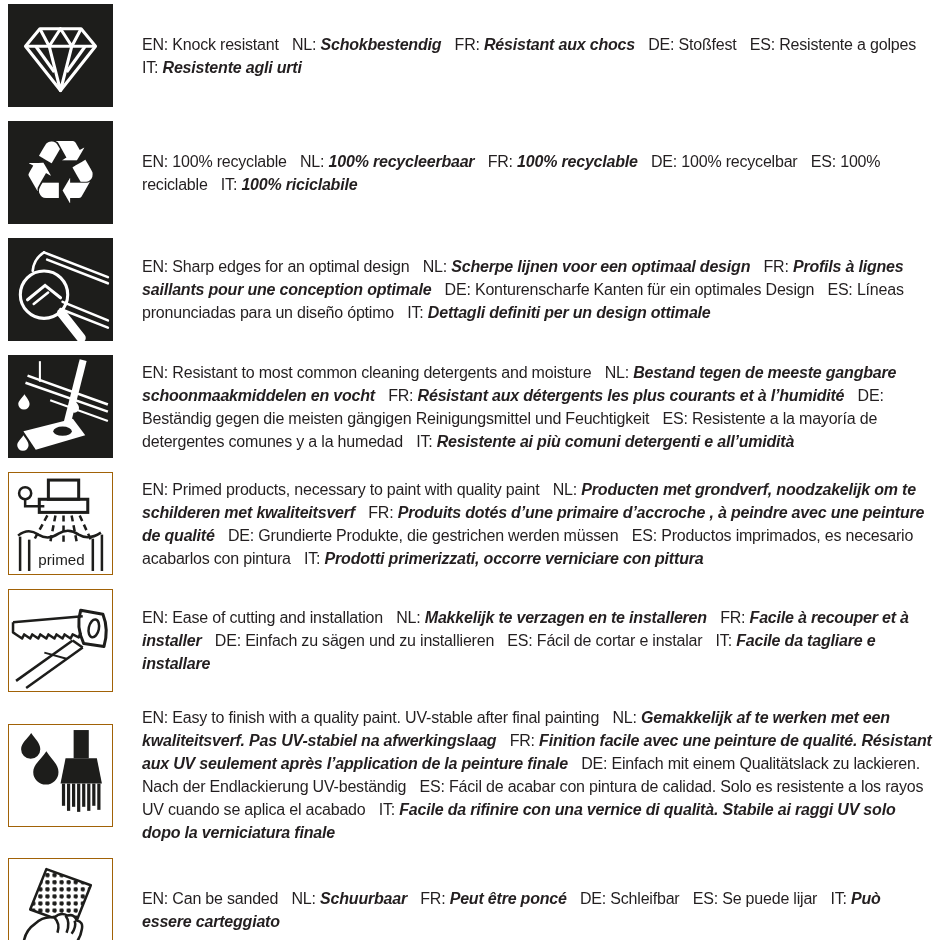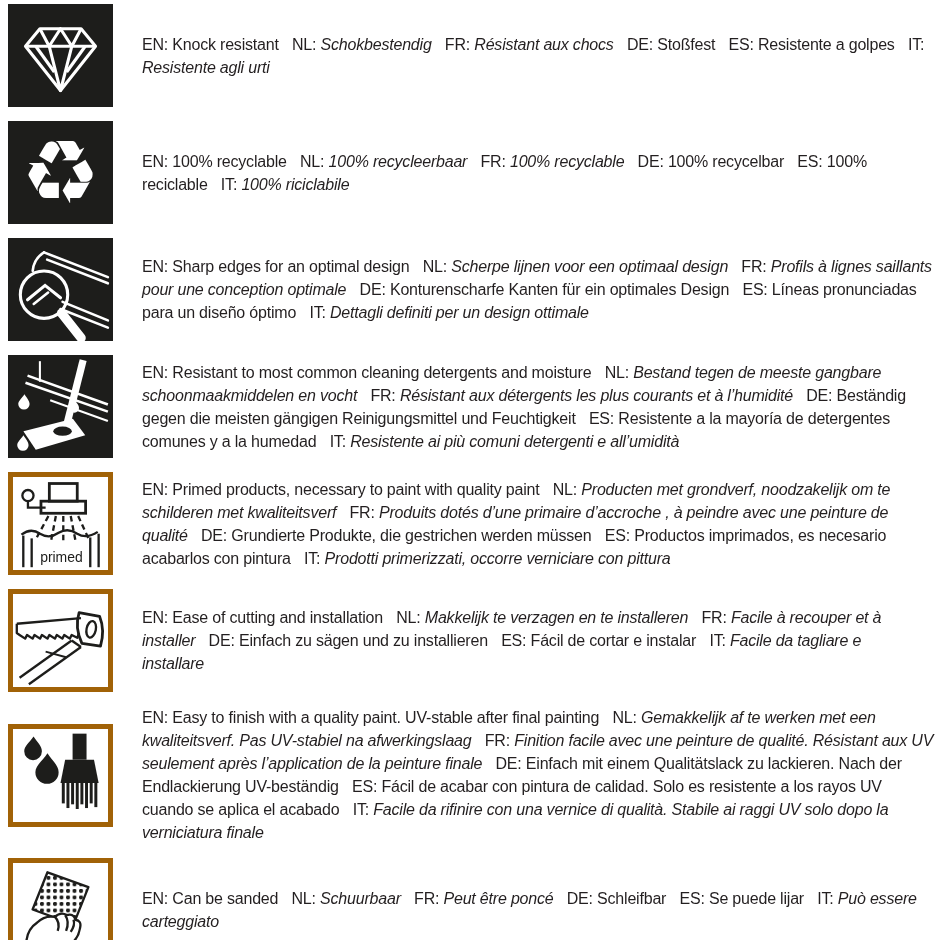--- a/index.html
+++ b/index.html
@@ -10,33 +10,33 @@
   }
   .page{padding:4px 6px 0 8px;}
   .feature-row{
     display:flex;align-items:center;margin-bottom:14px;
   }
   .icon-box{
     flex:0 0 105px;width:105px;height:103px;box-sizing:border-box;
     margin-right:29px;position:relative;
   }
   .icon-box.dark{background:#1d1d1b;}
-  .icon-box.light{background:#ffffff;border:5px solid #a16207;}
+  .icon-box.light{background:#ffffff;border:1px solid #a16207;}
   .icon-box svg{width:100%;height:100%;display:block;}
   .icon-box .glyph{
     width:100%;height:100%;display:flex;align-items:center;justify-content:center;
     color:#ffffff;font-size:88px;line-height:1;font-family:"DejaVu Sans",sans-serif;
   }
   .desc{
     margin:0;flex:1 1 auto;
     font-size:16px;line-height:23px;letter-spacing:-0.2px;
   }
   .desc .seg{margin-right:9px;}
   .desc b{font-weight:400;font-style:normal;}
-  .desc .it{font-style:italic;}
+  .desc .it{font-style:italic;font-weight:bold;}
 </style>
 </head>
 <body>
 
 <main class="page">
 
   <section class="feature-row">
     <div class="icon-box dark">
       <svg viewBox="0 0 100 100" fill="none" stroke="#ffffff" stroke-width="3" stroke-linejoin="round">
         <polygon points="30,24 70,24 84,41 50,84 16,41"></polygon>

